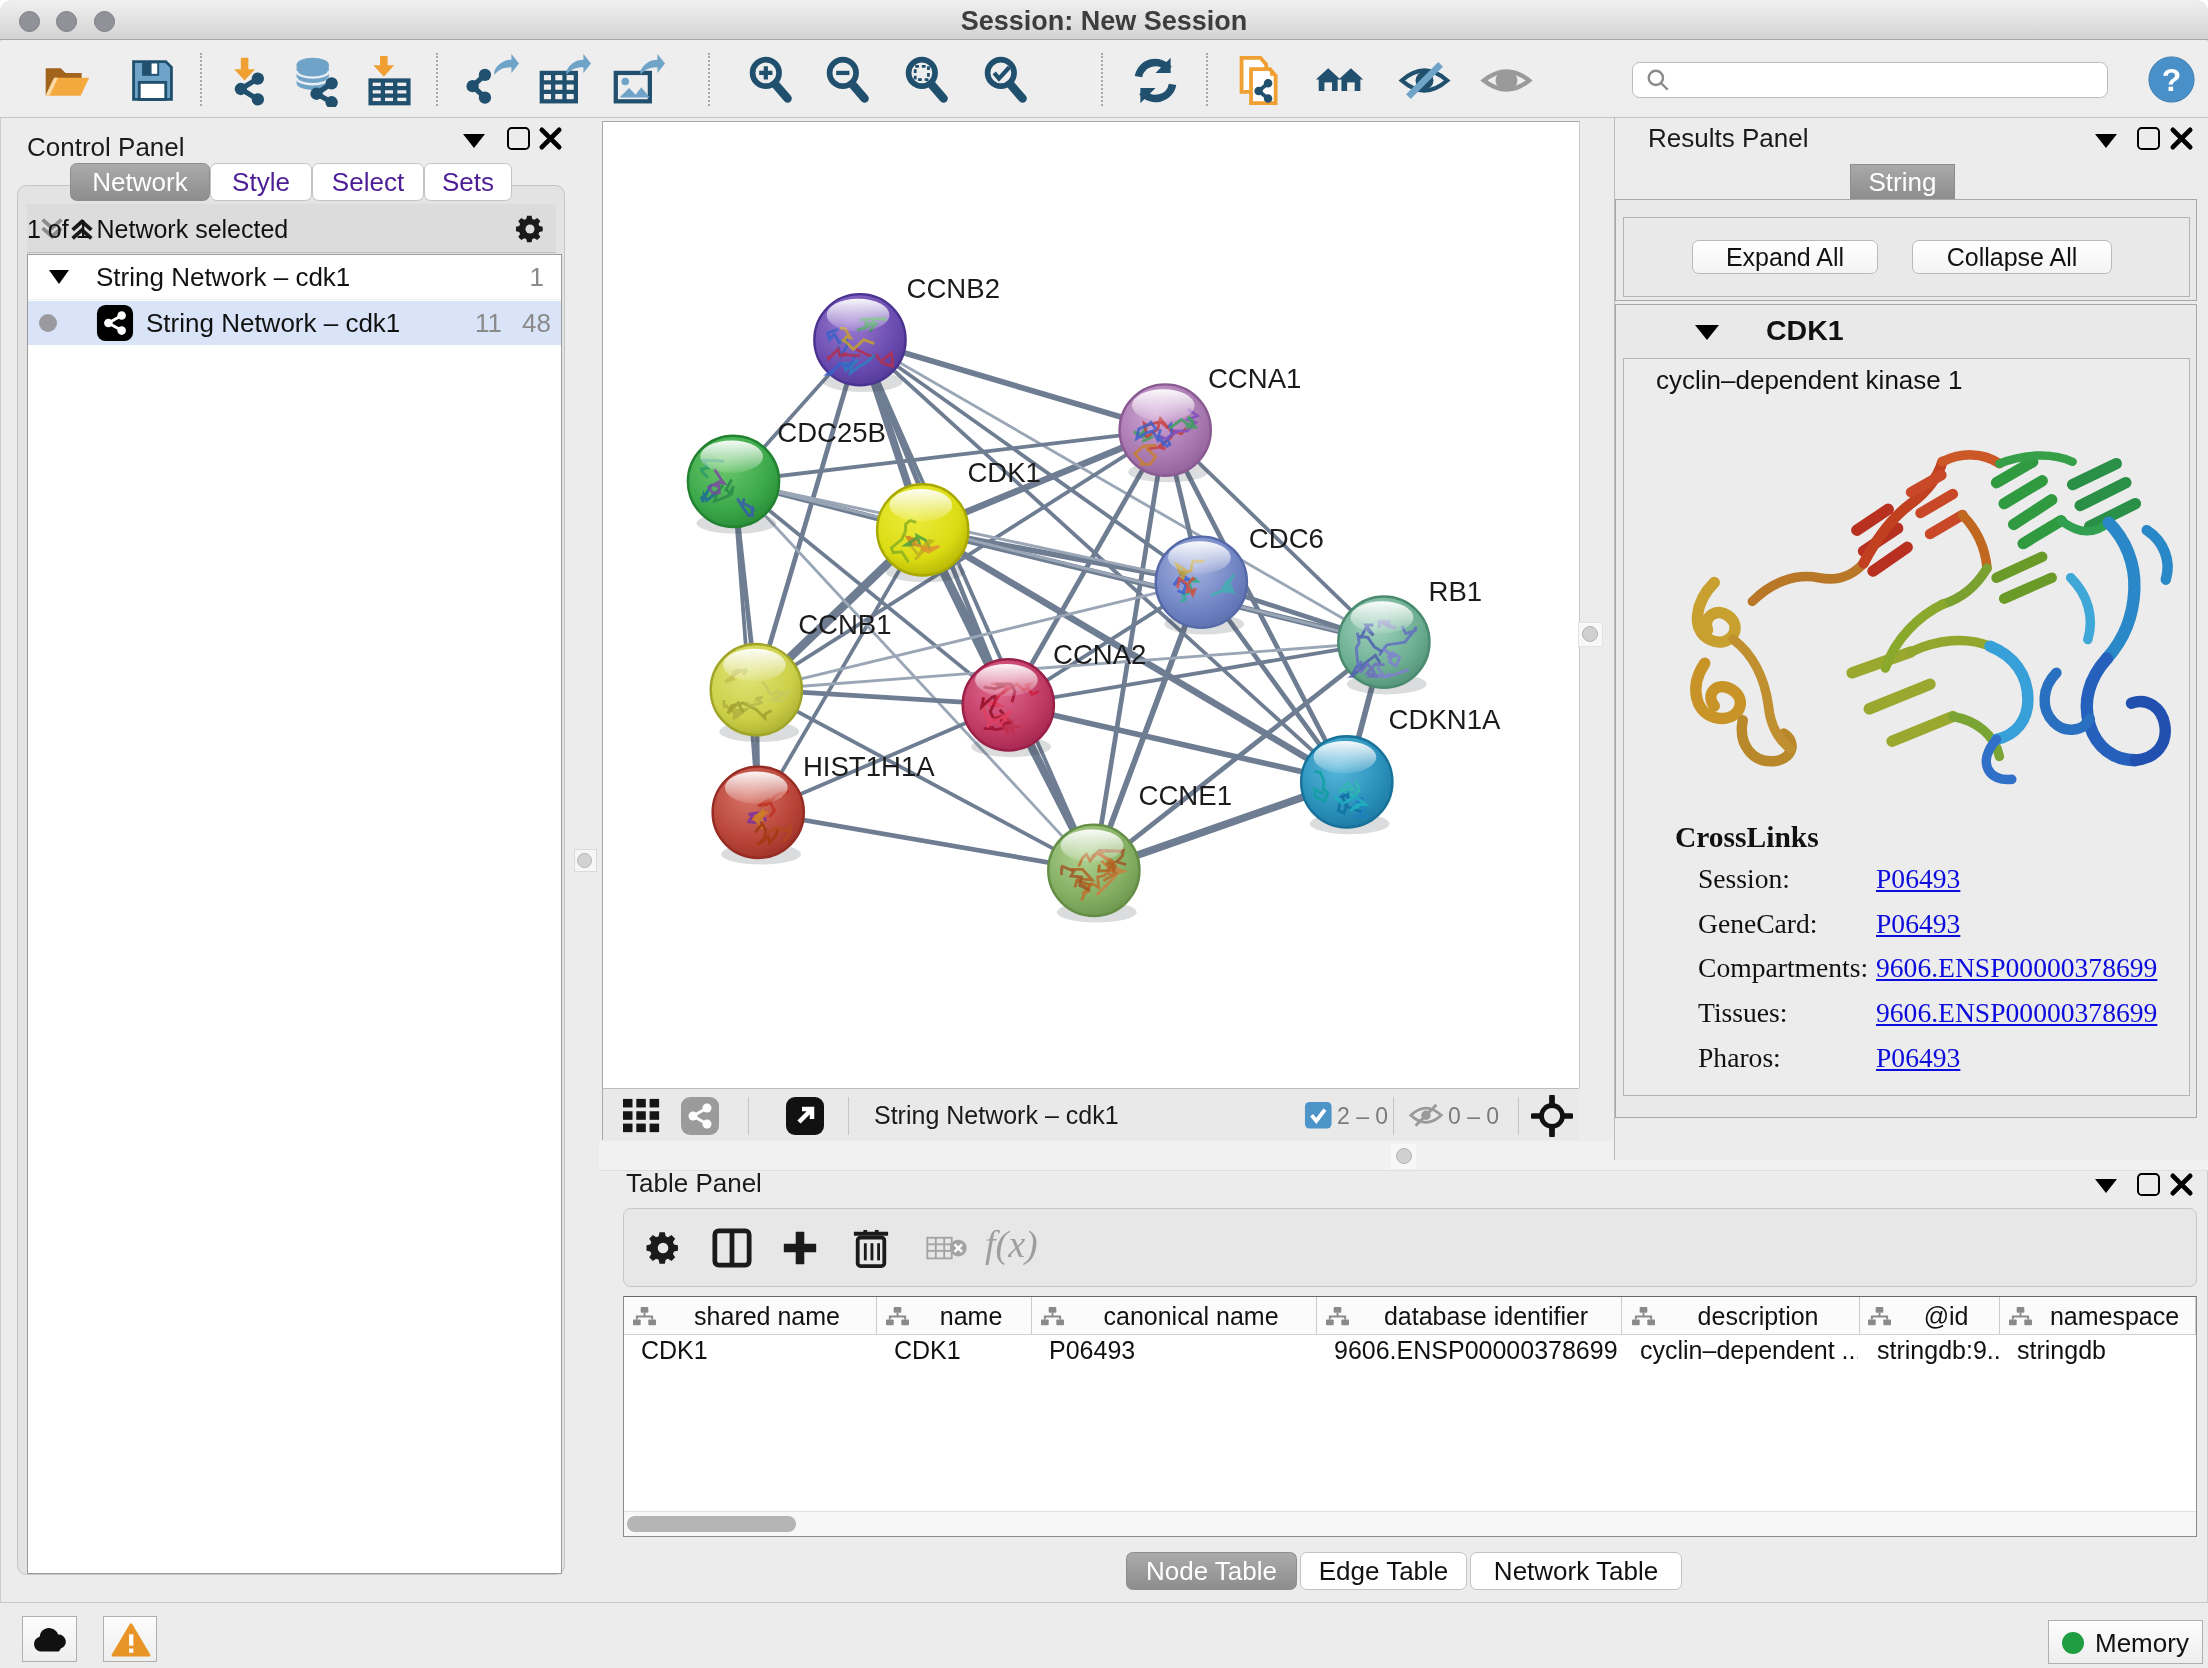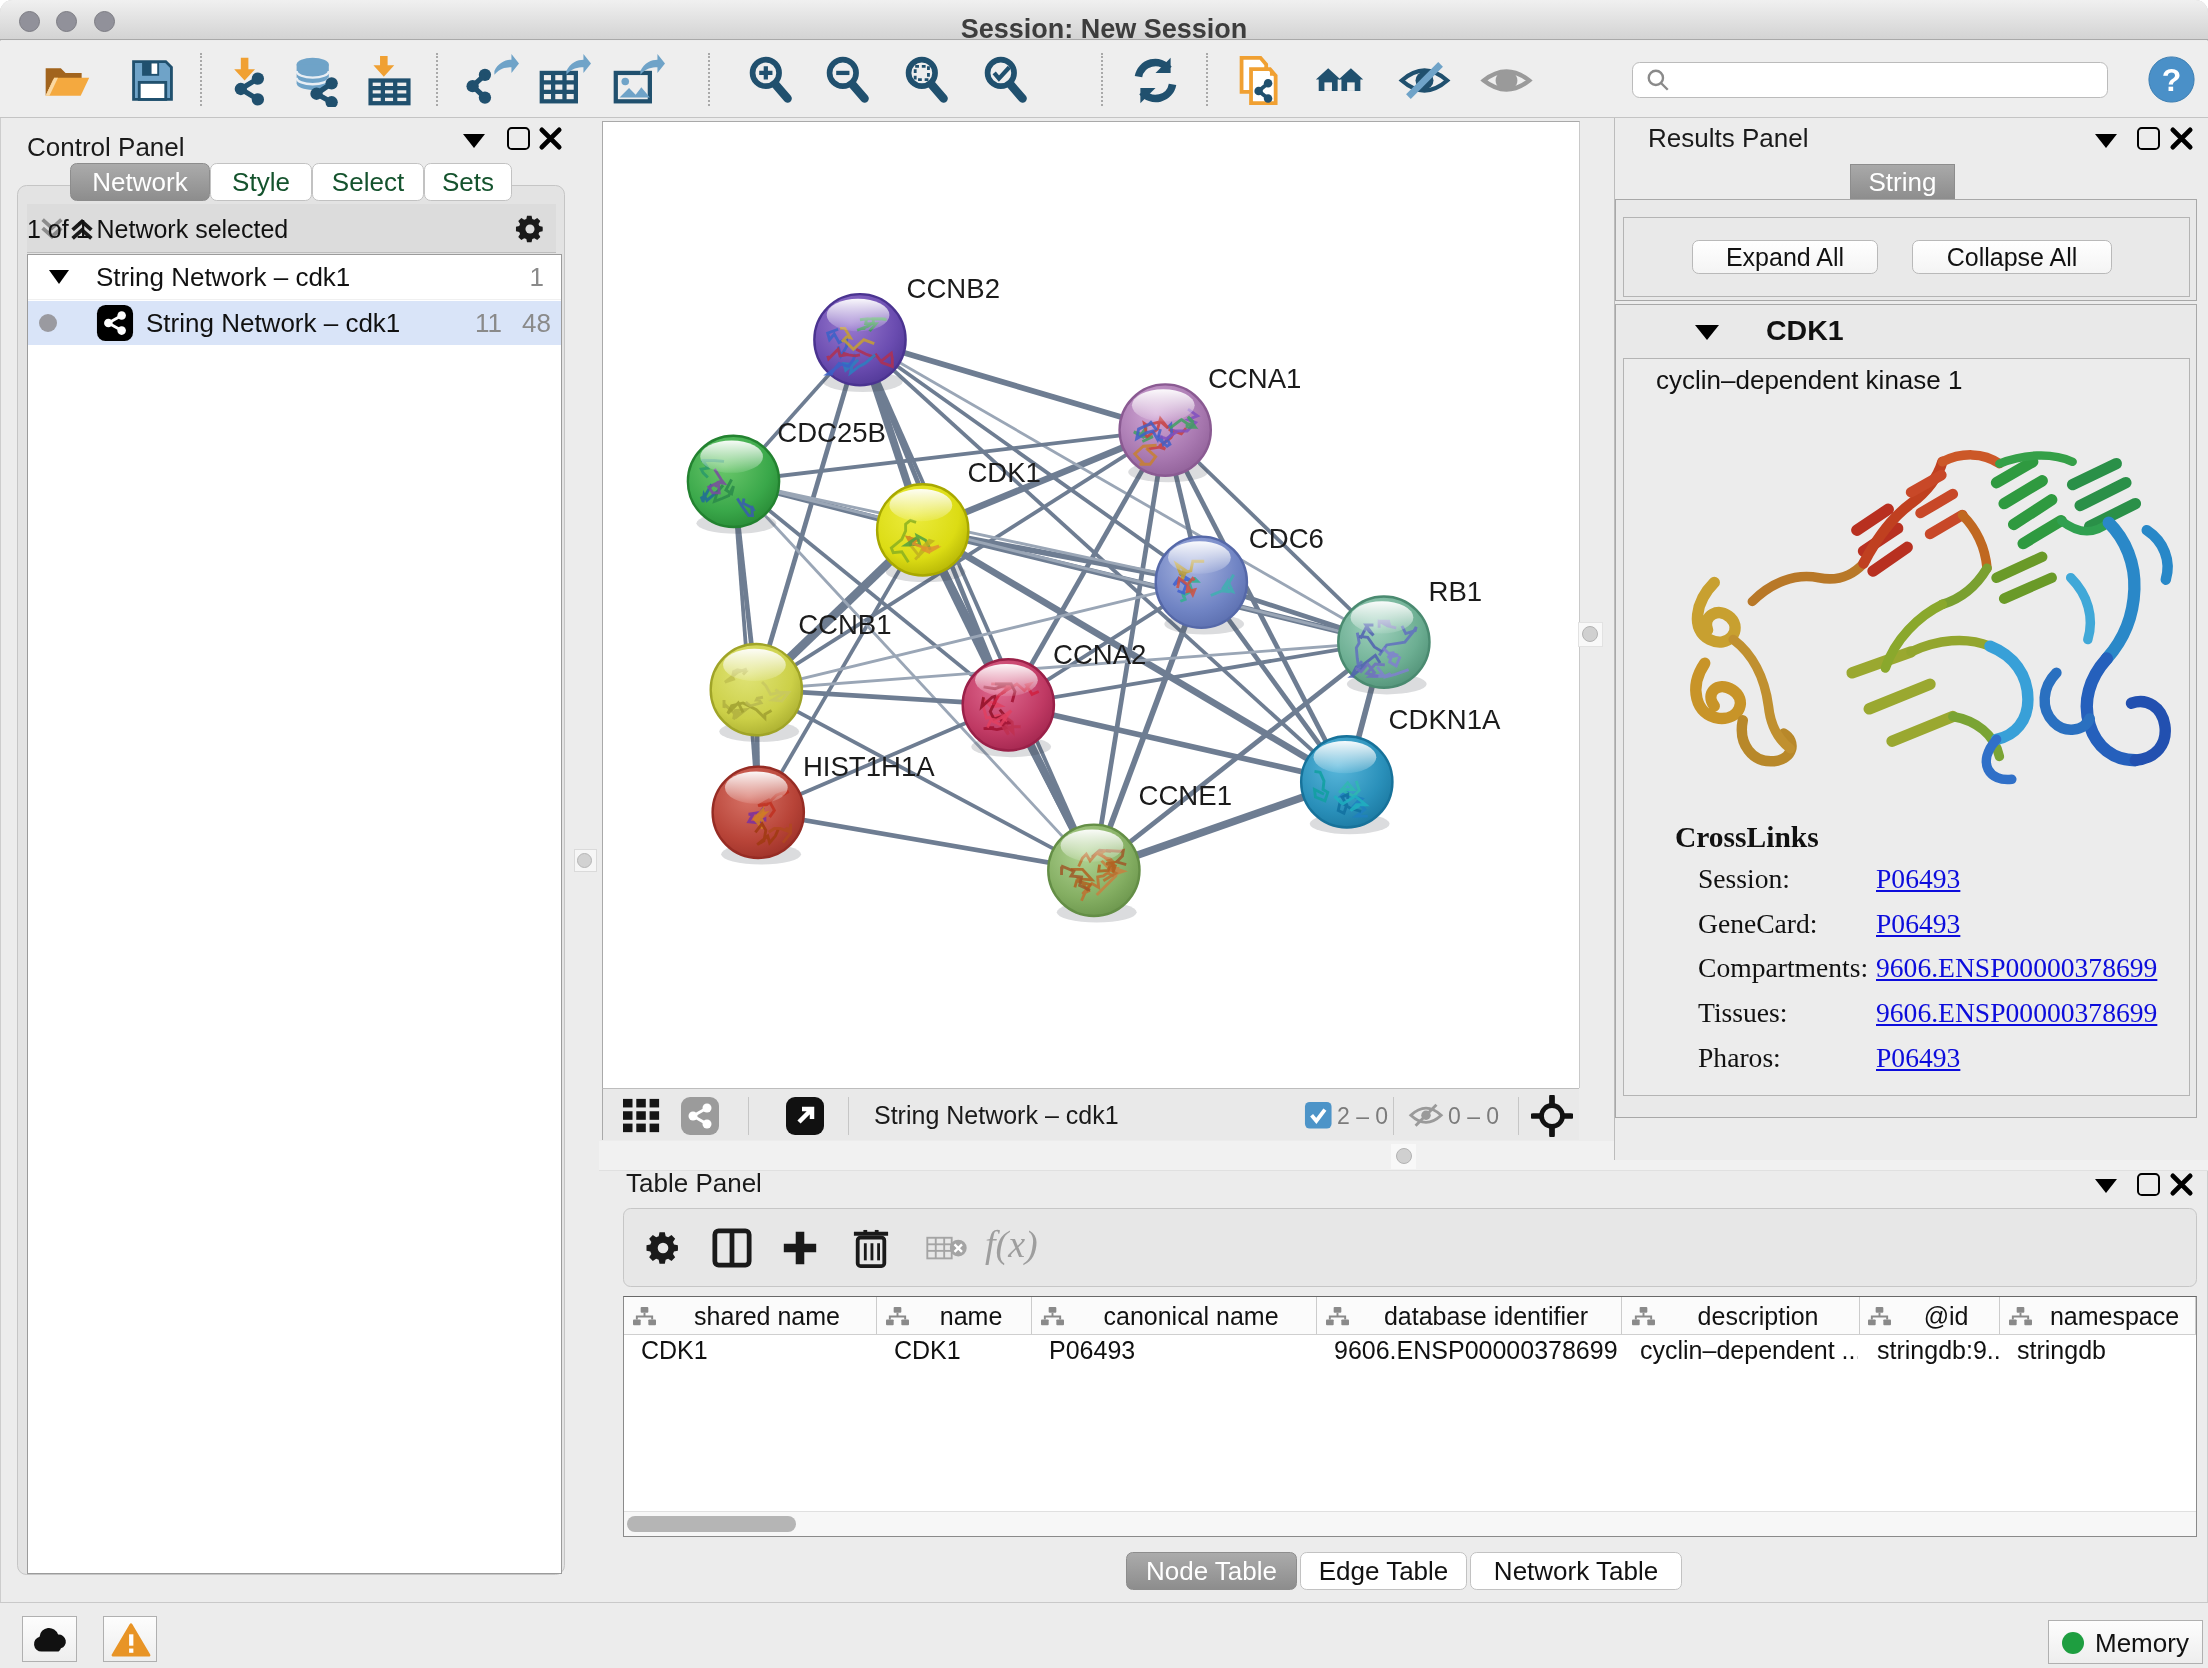--- a/index.html
+++ b/index.html
@@ -3,32 +3,32 @@
 <meta charset="utf-8">
 <style>
   * { margin:0; padding:0; box-sizing:border-box; }
   html,body { width:2208px; height:1668px; overflow:hidden; background:#ffffff;
     font-family:"Liberation Sans", sans-serif; }
   #titlebar { position:absolute; left:0; top:0; width:2208px; height:40px;
     background:linear-gradient(#f0f0f0,#d3d3d3); border-bottom:1px solid #a9a9a9; border-radius:12.4px 12.4px 0 0; }
   .tl { position:absolute; top:10.5px; width:21px; height:21px; border-radius:50%;
     background:#91919a; border:1px solid #7c7c83; }
   #wtitle { position:absolute; top:5.7px; left:0; width:2208px; text-align:center;
-    font-size:27px; font-weight:bold; color:#3d3d3d;margin-top:8px; }
+    font-size:27px; font-weight:bold; color:#3d3d3d; }
   #toolbar { position:absolute; left:0; top:41px; width:2208px; height:77px;
     background:#eeeeee; border-bottom:1px solid #c4c4c4; }
   .tsep { position:absolute; top:12.4px; height:53px; width:0;
     border-left:2.9px dotted #a9a9a9; }
   #searchbox { position:absolute; left:1632px; top:21px; width:476px; height:36px;
     background:#ffffff; border:1.9px solid #bbbbbb; border-radius:7.6px; }
   
   #cp-inner { position:absolute; left:17px; top:185px; width:548px; height:1390px;
     background:#e3e3e3; border:1px solid #c5c5c5; border-radius:9.5px; }
   .tab { position:absolute; top:163px; height:38px; font-size:26px; text-align:center;
-    background:#ffffff; border:1px solid #c2c2c2; border-radius:6.7px; color:#14532d;
+    background:#ffffff; border:1px solid #c2c2c2; border-radius:6.7px; color:#4c1d95;
     line-height:36px; }
   .tabsel { background:linear-gradient(#ababab,#8d8d8d); color:#ffffff;
     border-color:#8d8d8d; }
   #cp-bar { position:absolute; left:27px; top:204px; width:529px; height:49px;
     background:#dcdcdc; border-bottom:1px solid #bdbdbd; }
   #cp-list { position:absolute; left:27px; top:254px; width:535px; height:1320px;
     background:#ffffff; border:1.9px solid #9b9b9b; border-top-width:1px; }
   .trirt { width:0; height:0; border-left:10.5px solid transparent; border-right:10.5px solid transparent; border-top:14.3px solid #000; }
   
   #canvas { position:absolute; left:602px; top:121px; width:978px; height:967px;

